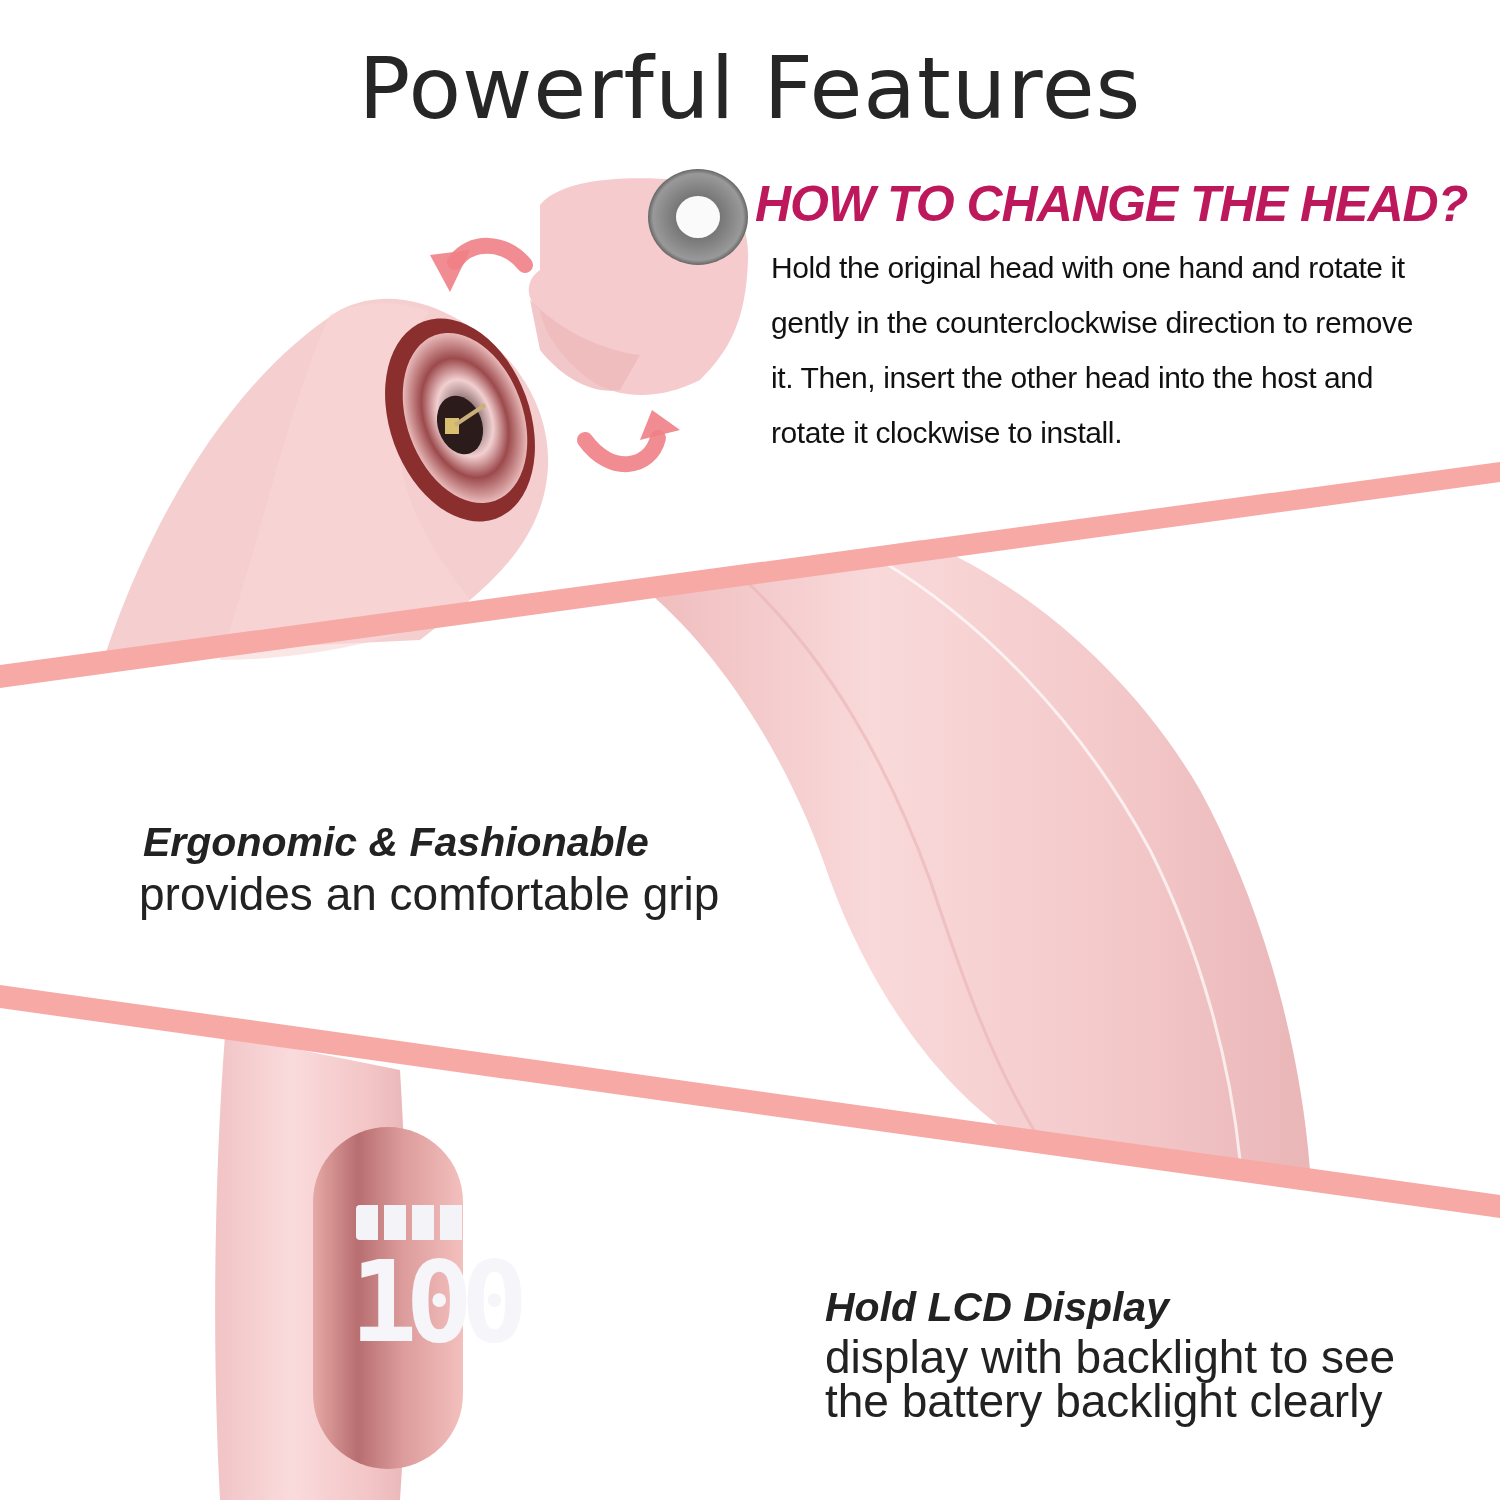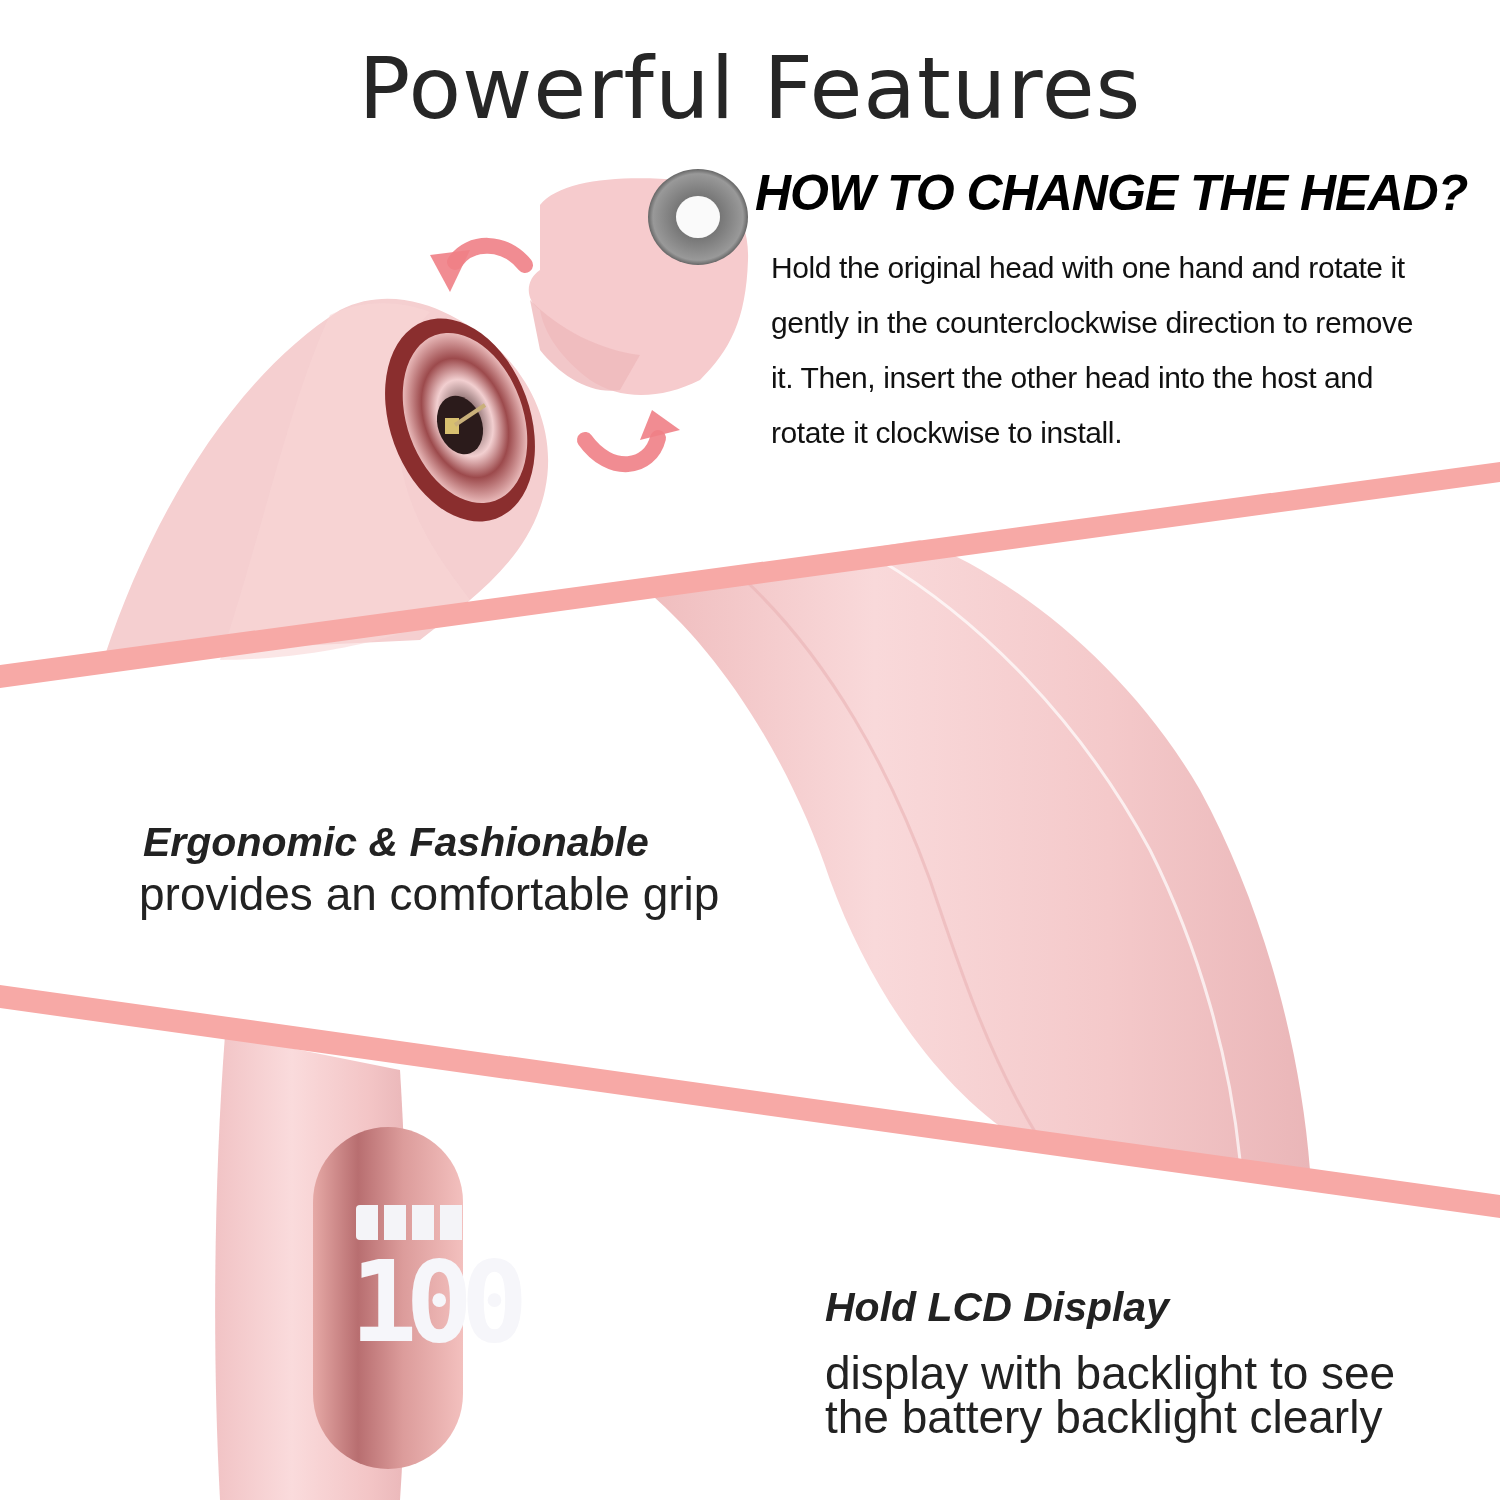--- a/index.html
+++ b/index.html
@@ -1,22 +1,22 @@
 <!DOCTYPE html>
 <html><head>
   <meta charset="utf-8">
   <style>
     html, body { margin:0; padding:0; }
     body { width:1500px; height:1500px; background:#ffffff; position:relative; overflow:hidden;
            font-family:"Liberation Sans", sans-serif; }
     .abs { position:absolute; }
     .title { left:0; width:1500px; top:38px; text-align:center; font-family:"DejaVu Sans", sans-serif;
              font-size:86px; letter-spacing:1px; color:#262626; font-weight:400; }
-    .howto-title { left:755px; top:164px; font-size:50px; font-weight:700; font-style:italic;
-                   color:#000000; letter-spacing:-1px; white-space:nowrap; font-family:"Liberation Sans", sans-serif; }
+    .howto-title { left:755px; top:175px; font-size:50px; font-weight:700; font-style:italic;
+                   color:#be185d; letter-spacing:-1px; white-space:nowrap; font-family:"Liberation Sans", sans-serif; }
     .howto-body { left:771px; top:240px; width:740px; font-size:30px; line-height:55px; color:#111;
                   font-family:"Liberation Sans Narrow","Liberation Sans", sans-serif; letter-spacing:-0.4px; }
     .howto-body p { margin:0; white-space:nowrap; }
     .feat-title { font-size:41px; font-weight:700; font-style:italic; color:#222; white-space:nowrap;margin-top:39px; }
     .feat-sub { font-size:46px; color:#222; white-space:nowrap; line-height:44px; }
     svg.art { position:absolute; left:0; top:0; }
   </style>
 </head>
 <body>
 
@@ -113,15 +113,15 @@
   <p>rotate it clockwise to install.</p>
 </div>
 
 <div class="abs" style="left:143px;top:780px;">
   <div class="feat-title">Ergonomic &amp; Fashionable</div>
   <div class="feat-sub" style="margin-left:-4px;margin-top:6px;">provides an comfortable grip</div>
 </div>
 
 <div class="abs" style="left:825px;top:1245px;">
   <div class="feat-title">Hold LCD Display</div>
-  <div class="feat-sub" style="margin-top:20px;">display with backlight to see</div>
+  <div class="feat-sub" style="margin-top:4px;">display with backlight to see</div>
   <div class="feat-sub">the battery backlight clearly</div>
 </div>
 
 </body></html>

